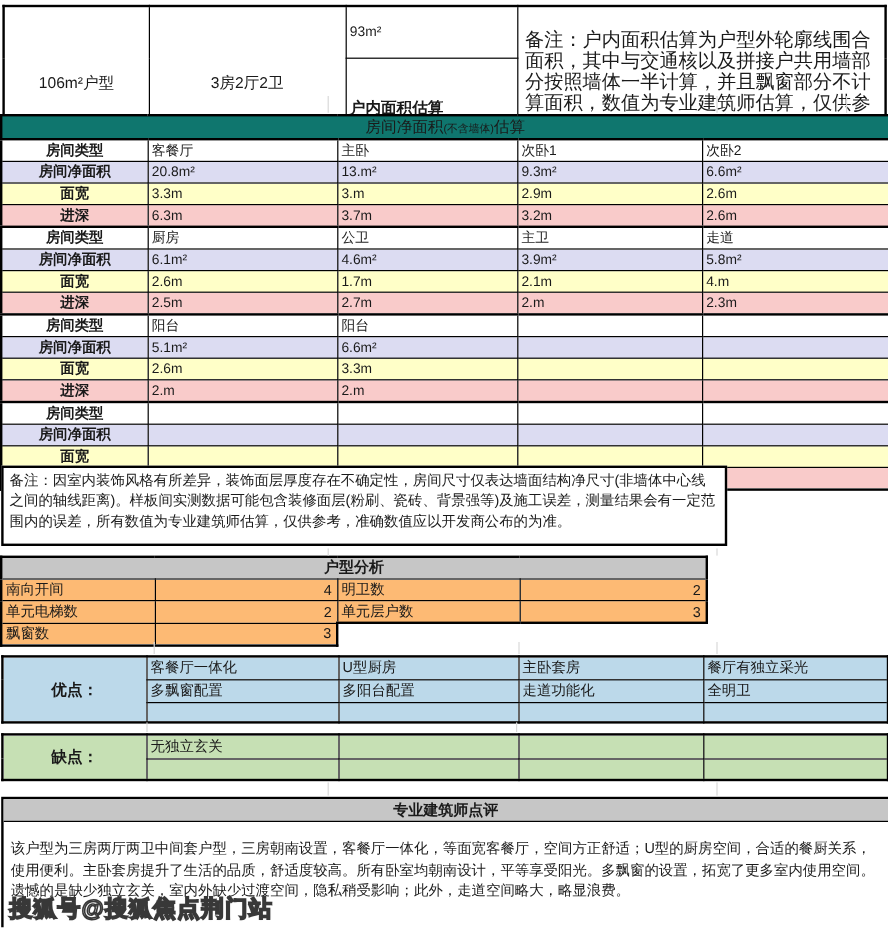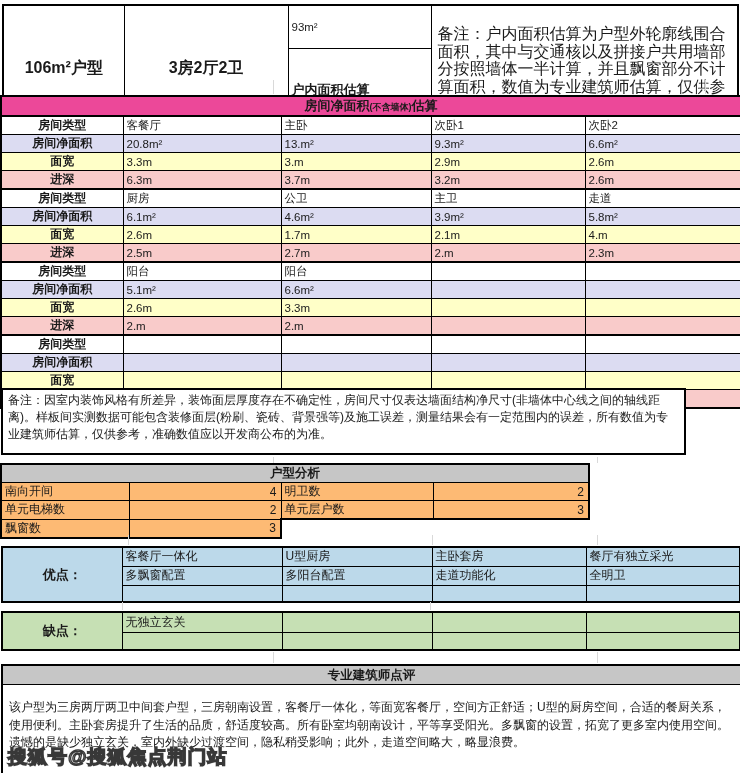--- a/index.html
+++ b/index.html
@@ -6,40 +6,40 @@
   .sheet{
     position:relative;width:740px;height:773px;background:#ffffff;
     font-family:"Liberation Sans","DejaVu Sans",sans-serif;color:#1a1a1a;overflow:hidden;
   }
   table{border-collapse:collapse;table-layout:fixed;}
   td{overflow:hidden;white-space:nowrap;padding:0 3px;vertical-align:middle;}
 
   
   .hd{position:absolute;left:2px;top:4px;width:735px;border:2px solid #000;background:#fff;}
   .hd td{border:1px solid #000;font-size:12px;}
-  .hd .big{font-weight:bold;font-size:16px;text-align:center;}
+  .hd .big{font-weight:normal;font-size:13px;text-align:center;}
   .hd .area-val{font-size:11.5px;vertical-align:middle;}
   .hd .area-lab{font-weight:bold;font-size:13px;vertical-align:middle;}
   .hd .note{font-size:16px;line-height:17.5px;white-space:normal;vertical-align:top;padding:19px 6px;}
 
   
   .rt{position:absolute;left:0px;top:95px;width:740px;border:2px solid #000;background:#fff;}
   .rt td{border:1px solid #000;font-size:11.5px;}
   .rt tr{height:17px;}
   .rt tr.tbar{height:18px;}
-  .rt .tbar td{background:#ec4899;font-weight:bold;font-size:13px;text-align:center;}
+  .rt .tbar td{background:#0f766e;font-weight:normal;font-size:13px;text-align:center;}
   .rt .tbar .small{font-size:9px;}
   .rt .rl{font-weight:bold;font-size:12px;text-align:center;}
   tr.gtop td{border-top-width:2px;}
   tr.r-area td{background:#dcdcf2;}
   tr.r-width td{background:#ffffc8;}
   tr.r-depth td{background:#f9cbca;}
 
   
-  .nt{position:absolute;left:1px;top:388px;width:685px;height:67px;border:2px solid #000;
+  .nt{position:absolute;left:1px;top:388px;width:605px;height:67px;border:2px solid #000;
       box-sizing:border-box;font-size:12px;line-height:17px;padding:2px 5px;white-space:normal;background:#fff;}
 
   
   .an{position:absolute;left:0px;top:463px;width:588px;}
   .an td{border:1px solid #000;font-size:12px;background:#fdba74;}
   .an tr{height:18px;}
   .an tr.at{height:17px;}
   .an .bar{background:#c6c6c6;font-weight:bold;font-size:12.5px;text-align:center;}
   .an .av{text-align:right;padding-right:4px;}
   .bt2{border-top-width:2px !important;}

